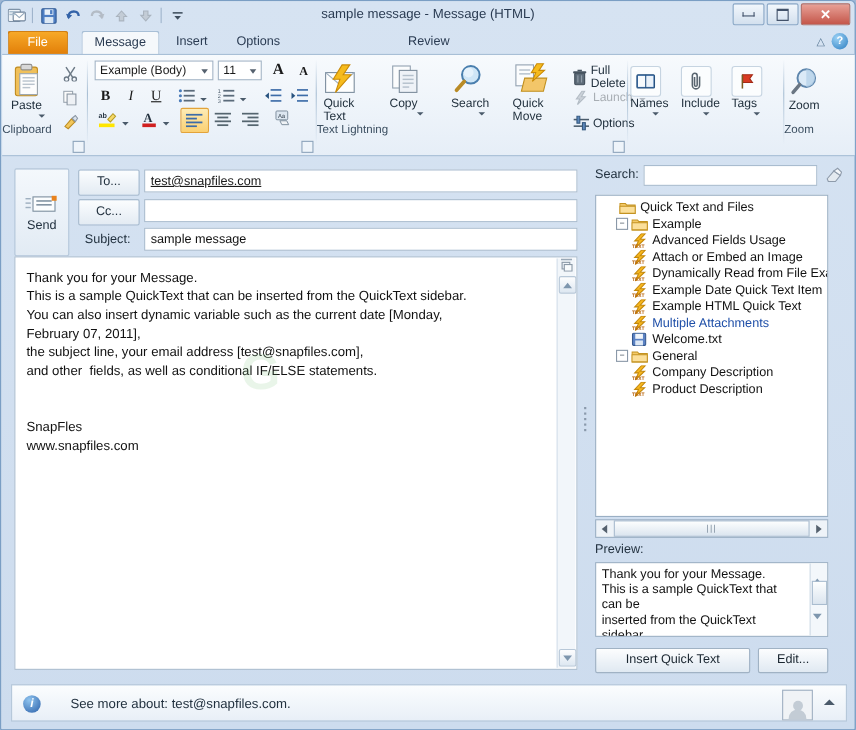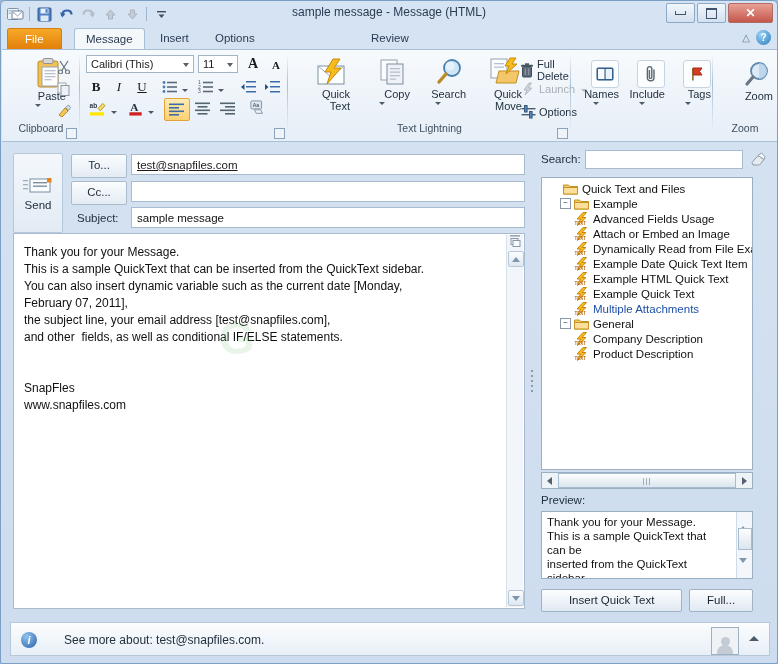--- a/index.html
+++ b/index.html
@@ -52,29 +52,29 @@
     background:radial-gradient(circle at 35% 30%,#9cd2f5,#2a7cc0);
     color:#fff;font-size:10px;font-weight:bold;text-align:center;line-height:15px;}
   
   .ribbon{
     position:absolute;left:1px;top:48px;width:775px;height:91px;
     background:linear-gradient(180deg,#f7fafd 0%,#e6eef7 100%);
     border-top:1px solid #a8bfd6;border-bottom:1px solid #a8bfd6;
   }
   .grp{position:absolute;top:0;height:91px;}
   .grp .gname{
-    position:absolute;bottom:7px;width:100%;text-align:center;
+    position:absolute;bottom:17px;width:100%;
     font-size:10.5px;color:#3d5062;
   }
   .grp .gdiv{position:absolute;right:0;top:4px;width:1px;height:78px;
     background:linear-gradient(180deg,rgba(160,180,200,0),#a9bfd4 40%,rgba(160,180,200,0));}
   .dlg{position:absolute;bottom:2px;right:3px;width:9px;height:9px;
     border:1px solid #8ca3bb;background:#eef4fa;font-size:7px;color:#5a7governo;}
   .bigbtn{
-    position:absolute;display:flex;flex-direction:column;align-items:flex-end;
+    position:absolute;display:flex;flex-direction:column;align-items:flex-start;
     width:56px;text-align:center;
   }
   .bigbtn .lbl{font-size:11px;color:#23323f;line-height:12px;}
   .arrow-dn{width:0;height:0;border-left:3px solid transparent;border-right:3px solid transparent;
     border-top:3px solid #4a5a6a;margin:2px auto 0;}
   .smbtn{position:absolute;display:flex;align-items:center;gap:3px;}
   .smbtn .lbl{font-size:11px;color:#23323f;}
   .smbtn.disabled .lbl{color:#a8aeb4;}
   .iconbox{width:16px;height:16px;display:flex;align-items:center;justify-content:center;}
   .fcombo{position:absolute;border:1px solid #a3b4c6;background:#fff;height:18px;
@@ -289,21 +289,21 @@
           </svg>
         </span>
       </div>
       <div class="gname">Clipboard</div>
       <div class="dlg"></div>
       <div class="gdiv"></div>
     </div>
 
     <div class="grp" style="left:78px;width:208px;">
       <div class="fcombo" style="left:6px;top:5px;width:108px;">
-        <span>Calibri (This)</span>
+        <span>Example (Body)</span>
         <span class="cav"></span>
       </div>
       <div class="fcombo" style="left:118px;top:5px;width:40px;">
         <span>11</span>
         <span class="cav"></span>
       </div>
       <div class="tbtn" style="left:163px;top:4px;">
         <span style="font-family:'Liberation Serif',serif;font-size:14px;font-weight:bold;">A</span>
       </div>
       <div class="tbtn" style="left:186px;top:5px;">
@@ -709,37 +709,38 @@
           </div>
           <div class="trow" style="padding-left: 28px;">
             <span style="width: 16px; display: flex; align-items: center; margin-right: 3px; flex: 0 0 auto;">
               <svg width="15" height="14" viewBox="0 0 15 14">
                 <path d="M9 0.5 L3 7 L6.5 7 L3.5 13.5 L12 5.5 L8 5.5 L12.5 0.5 Z" fill="#f8b81e" stroke="#c4880c"></path>
                 <text x="0.5" y="13" font-size="4.5" font-weight="bold" fill="#b8650d" font-family="Liberation Sans">TEXT</text>
               </svg>
             </span>
             <span>Example HTML Quick Text</span>
           </div>
-          <div class="trow" style="padding-left: 28px;">
+          <div class="trow sel" style="padding-left: 28px;">
             <span style="width: 16px; display: flex; align-items: center; margin-right: 3px; flex: 0 0 auto;">
               <svg width="15" height="14" viewBox="0 0 15 14">
                 <path d="M9 0.5 L3 7 L6.5 7 L3.5 13.5 L12 5.5 L8 5.5 L12.5 0.5 Z" fill="#f8b81e" stroke="#c4880c"></path>
                 <text x="0.5" y="13" font-size="4.5" font-weight="bold" fill="#b8650d" font-family="Liberation Sans">TEXT</text>
               </svg>
             </span>
-            <span>Example Quick Text</span>
-          </div>
-          <div class="trow sel" style="padding-left: 28px;">
-            <span style="width: 16px; display: flex; align-items: center; margin-right: 3px; flex: 0 0 auto;">
-              <svg width="15" height="14" viewBox="0 0 15 14">
-                <path d="M9 0.5 L3 7 L6.5 7 L3.5 13.5 L12 5.5 L8 5.5 L12.5 0.5 Z" fill="#f8b81e" stroke="#c4880c"></path>
-                <text x="0.5" y="13" font-size="4.5" font-weight="bold" fill="#b8650d" font-family="Liberation Sans">TEXT</text>
-              </svg>
-            </span>
             <span>Multiple Attachments</span>
+          </div>
+          <div class="trow" style="padding-left: 28px;">
+            <span style="width: 16px; display: flex; align-items: center; margin-right: 3px; flex: 0 0 auto;">
+              <svg width="14" height="13" viewBox="0 0 14 13">
+                <rect x="1" y="1" width="12" height="11" rx="1" fill="#5b82c4" stroke="#35598f"></rect>
+                <rect x="3.5" y="1.5" width="7" height="4.5" fill="#f0f5fa"></rect>
+                <rect x="3.5" y="7.5" width="7" height="4.5" fill="#dde8f5"></rect>
+              </svg>
+            </span>
+            <span>Welcome.txt</span>
           </div>
           <div class="trow" style="padding-left: 14px;">
             <span class="tgl">−</span>
             <span style="width: 16px; display: flex; align-items: center; margin-right: 3px; flex: 0 0 auto;">
               <svg width="15" height="12" viewBox="0 0 15 12">
                 <path d="M0.5 2 L5.5 2 L6.8 3.5 L14.5 3.5 L14.5 11 L0.5 11 Z" fill="#f3c969" stroke="#c49321"></path>
                 <path d="M0.5 4.5 L14.5 4.5 L14.5 11 L0.5 11 Z" fill="#fbdf9a" stroke="#c49321"></path>
               </svg>
             </span>
             <span>General</span>
@@ -787,21 +788,21 @@
         </div>
         <div class="prevthumb"></div>
         <div style="position:absolute;left:2px;bottom:3px;">
           <span class="tri-dn"></span>
         </div>
       </div>
     </div>
 
     <div class="btnrow">
       <div class="sbtn" style="width:142px;">Insert Quick Text</div>
-      <div class="sbtn" style="width:63px;">Full...</div>
+      <div class="sbtn" style="width:63px;">Edit...</div>
     </div>
   </div>
 
   <div class="statusbar">
     <div class="infoicon">i</div>
     <div class="statustext">See more about: test@snapfiles.com.</div>
     <div class="avatar">
       <div style="display:flex;flex-direction:column;align-items:center;">
         <div class="av-head"></div>
         <div class="av-body"></div>

